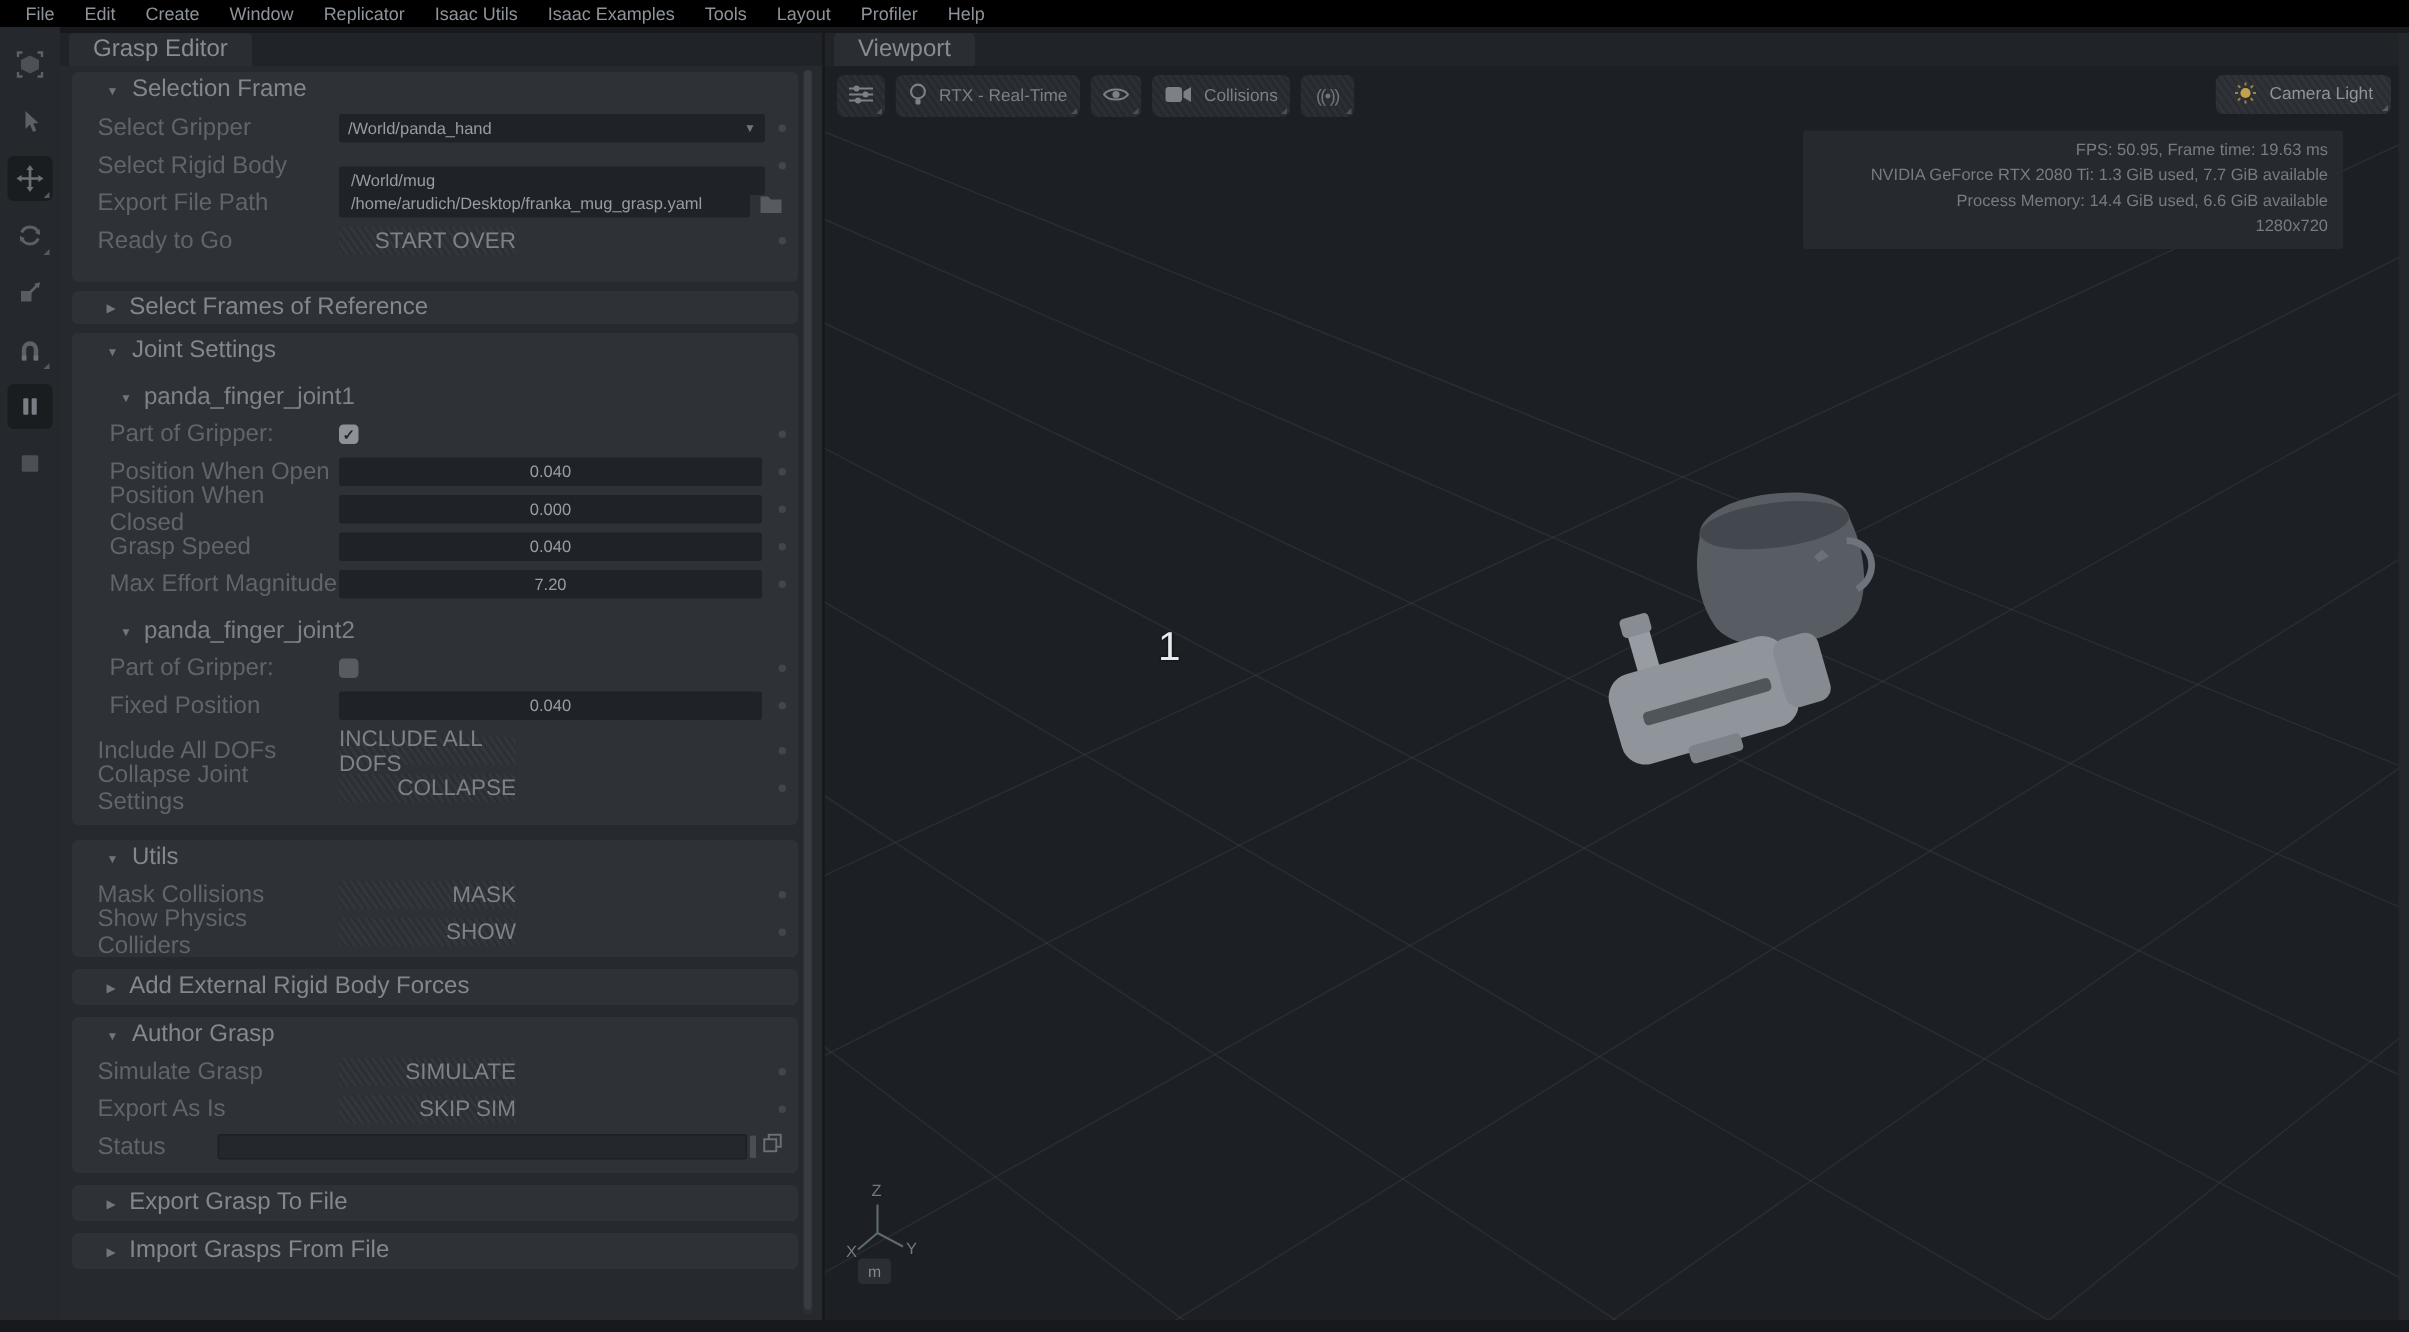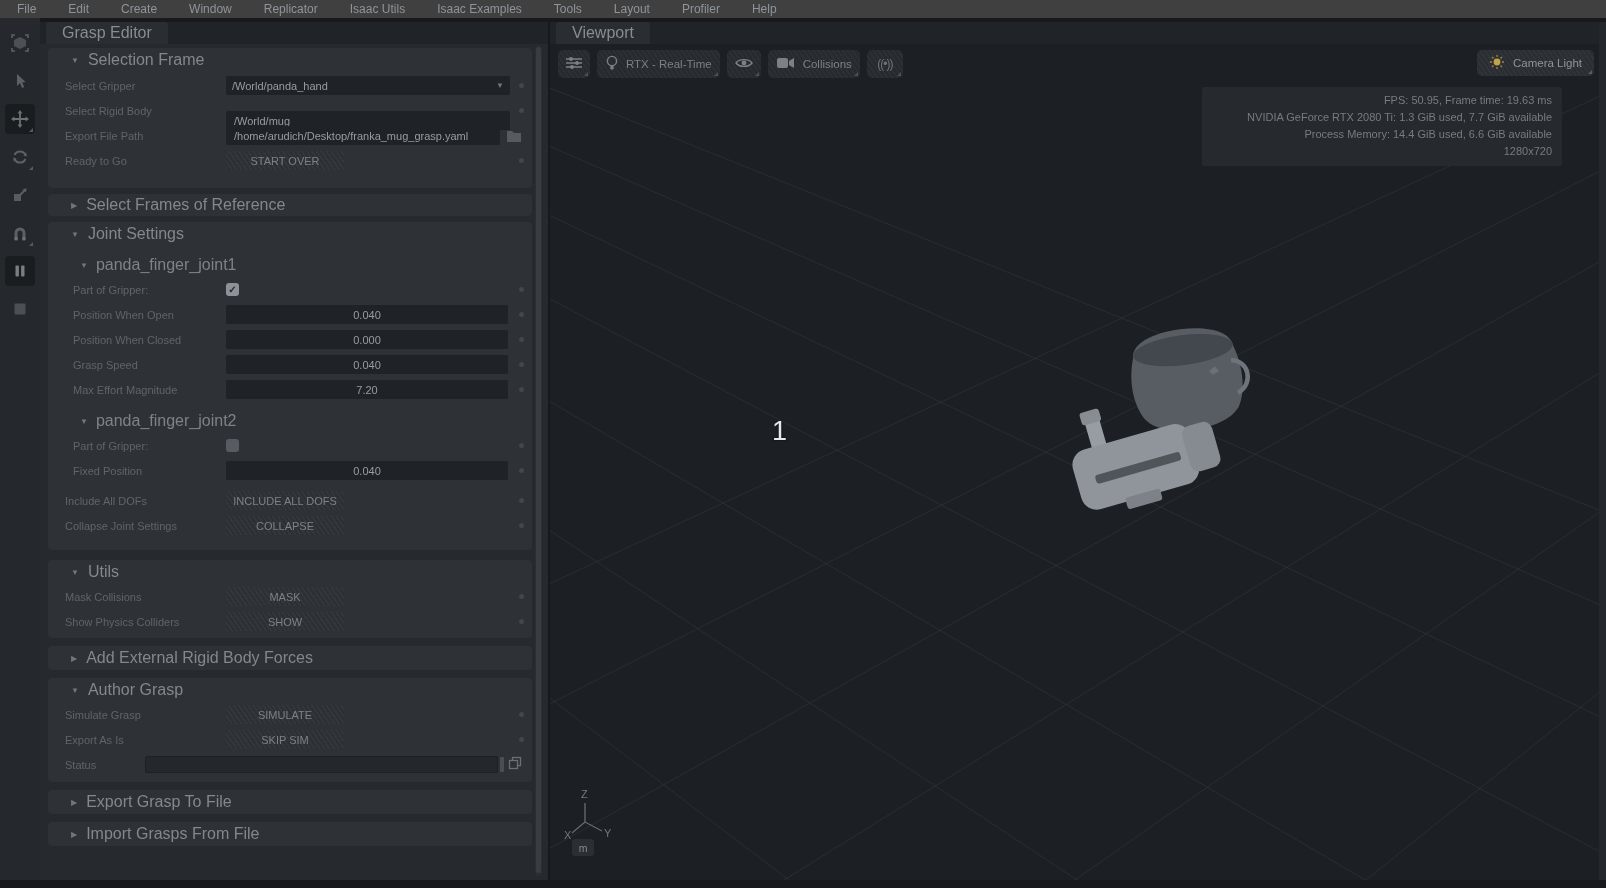--- a/index.html
+++ b/index.html
@@ -5,21 +5,21 @@
   * { margin:0; padding:0; box-sizing:border-box; }
   html,body { background:#101214; }
   #app {
     position:relative; width:1606px; height:888px; overflow:hidden;
     background:#17191c; font-family:"Liberation Sans", sans-serif;
     -webkit-font-smoothing:antialiased; user-select:none;
   }
   
   .menubar {
     position:absolute; left:0; top:0; width:1606px; height:18px;
-    background:#404040; display:flex; align-items:center; padding-left:8px; gap:14px;
+    background:#000000; display:flex; align-items:center; padding-left:8px; gap:2px;
   }
   .menu-item { color:#8e949a; font-size:12px; padding:0 9px; cursor:default; }
   
   .left-toolbar {
     position:absolute; left:0; top:18px; width:40px; height:862px;
     background:#25282c; display:flex; flex-direction:column; align-items:center; padding-top:10px; gap:8px;
   }
   .tool-btn {
     position:relative; width:30px; height:30px; border-radius:4px;
     display:flex; align-items:center; justify-content:center;
@@ -50,34 +50,34 @@
     position:absolute; left:8px; width:484px;
     background:#2e3136; border-radius:4px; overflow:hidden;
   }
   .sec-header { display:flex; align-items:center; height:24px; padding-left:23px; gap:9px; cursor:default; }
   .tri { color:#70767c; font-size:8px; }
   .sec-title { color:#82888e; font-size:16px; }
   .row { display:flex; align-items:center; height:19px; margin:0 10px 6px 17px; position:relative; }
   .row.sub { margin-left:25px; }
   .subheader { display:flex; align-items:center; height:18px; margin:10px 0 6px 32px; gap:8px; }
   .subheader .sec-title { color:#7d8389; }
-  .lbl { width:161px; color:#5f656b; font-size:11px; flex:none; }
+  .lbl { width:161px; color:#5f656b; font-size:16px; flex:none; }
   .row.sub .lbl { width:153px; }
   .field, .select-field, .path-field {
     height:19px; background:#1f2226; border-radius:2px; color:#989da3; font-size:11px;
     display:flex; align-items:center;
   }
   .field.num { width:282px; justify-content:center; }
   .select-field { width:284px; padding:0 6px; justify-content:space-between; }
   .select-field .dd { color:#6f757b; font-size:8px; }
   .plain-field { width:284px; padding:0 8px;margin-top:20px; }
   .path-field { width:274px; padding:0 8px; }
   .btn {
-    width:118px; height:19px; border-radius:2px; color:#7c8288; font-size:11px;
-    display:flex; align-items:center; justify-content:center;
+    width:118px; height:19px; border-radius:2px; color:#7c8288; font-size:15px;
+    display:flex; align-items:center; justify-content:flex-end;
     background:#2e3237;
     background-image:repeating-linear-gradient(55deg, rgba(255,255,255,0.025) 0 2px, rgba(0,0,0,0.05) 2px 4px);
   }
   .dot { position:absolute; right:-2px; top:7px; width:5px; height:5px; border-radius:50%; background:#42474c; }
   .checkbox {
     width:13px; height:13px; border-radius:3px; background:#575c62;
     display:flex; align-items:center; justify-content:center;
   }
   .checkbox.checked { background:#8d9298; color:#24272b; font-size:10px; font-weight:bold; }
   .status-input {

